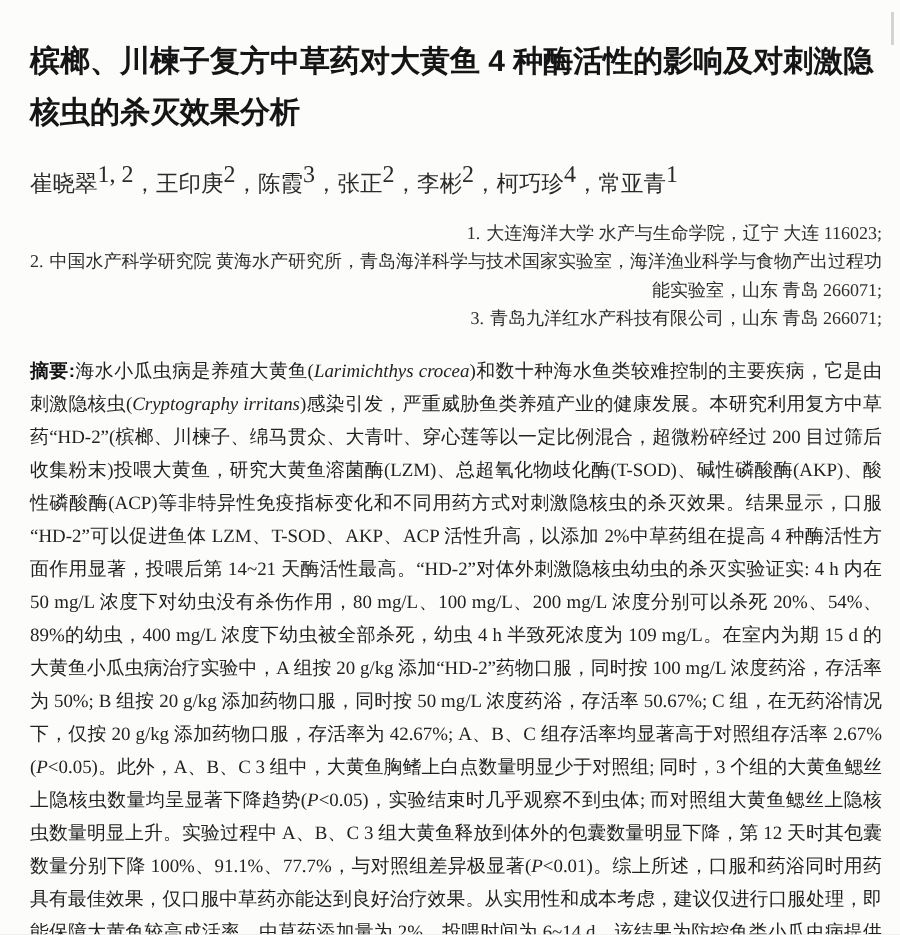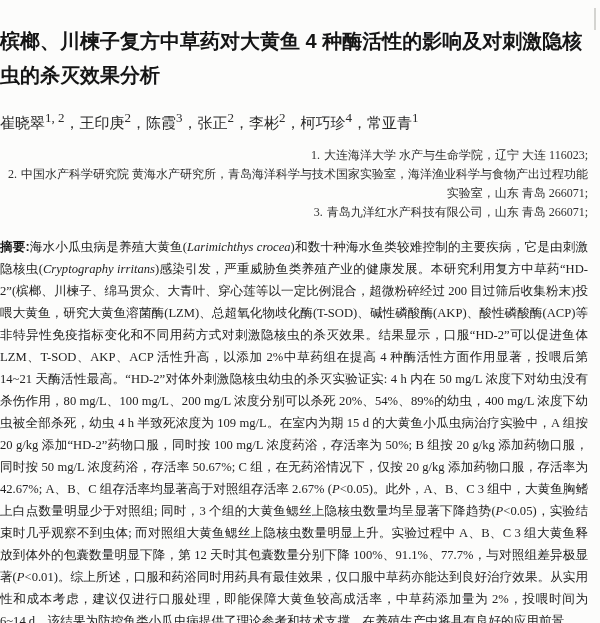--- a/index.html
+++ b/index.html
@@ -8,21 +8,21 @@
     background: #e8e8e6;
   }
   .page {
     position: relative;
     width: 600px;
     height: 623px;
     margin: 0 auto;
     background: #fcfcfb;
     overflow: hidden;
     box-sizing: border-box;
-    padding: 24px 12px 0 0;
+    padding: 24px 12px 0 20px;
     font-family: "Liberation Serif", serif;
     color: #1b1b1b;
   }
   
   .scan-mark {
     position: absolute;
     top: 8px;
     right: 4px;
     width: 2px;
     height: 22px;
@@ -39,21 +39,21 @@
     letter-spacing: 0px;
   }
   .author-line {
     margin-top: 21px;
     font-size: 15px;
     line-height: 21px;
     color: #2a2a2a;
     white-space: nowrap;
   }
   .author-line sup {
-    font-size: 13px;
+    font-size: 16px;
     line-height: 0;
     vertical-align: super;
   }
   .affiliations {
     margin: 12px 0 0 0;
     padding: 0;
     list-style: none;
     font-size: 12px;
     line-height: 19px;
     color: #2e2e2e;

